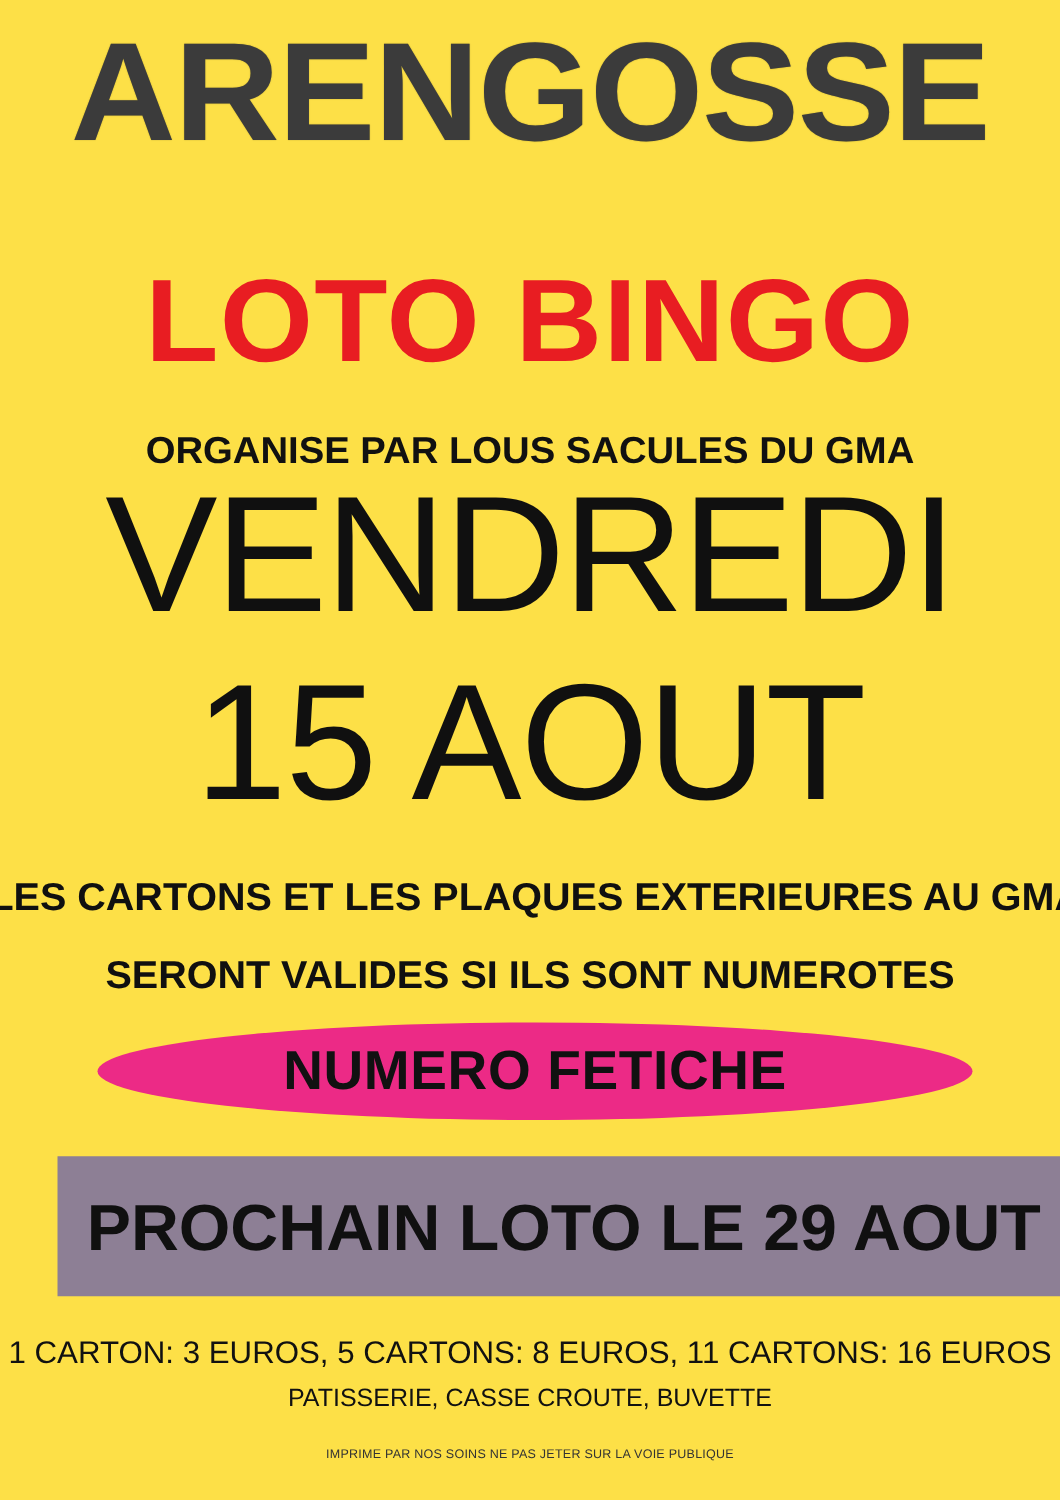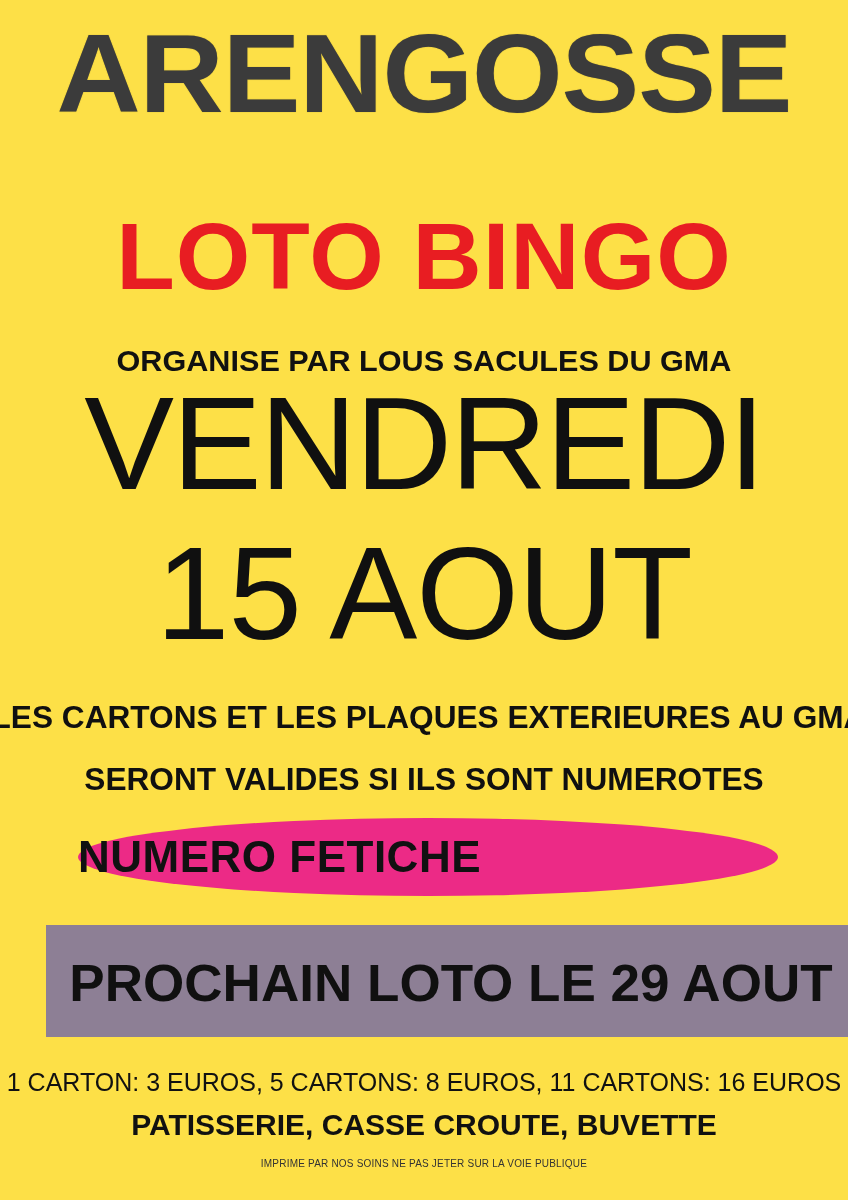--- a/index.html
+++ b/index.html
@@ -124,20 +124,21 @@
     width: 700px;
     height: 78px;
     background: #ec2a86;
     border-radius: 50%;
   }
   #fetiche {
     position: absolute;
     left: 0;
     top: 14px;
     width: 100%;
+    text-align: center;
     font-size: 44px;
     font-weight: bold;
     color: #111;
     letter-spacing: 0.5px;
   }
 
   
   #band {
     position: absolute;
     left: 46px;
@@ -161,22 +162,22 @@
   
   #prices {
     top: 1068px;
     font-size: 25px;
     font-weight: normal;
     color: #111;
     transform: scaleX(1.0);
   }
   #services {
     top: 1108px;
-    font-size: 30px;
-    font-weight: bold;
+    font-size: 20px;
+    font-weight: normal;
     color: #111;
   }
 
   
   #footer {
     top: 1158px;
     font-size: 10px;
     color: #333;
     letter-spacing: 0.2px;
   }

